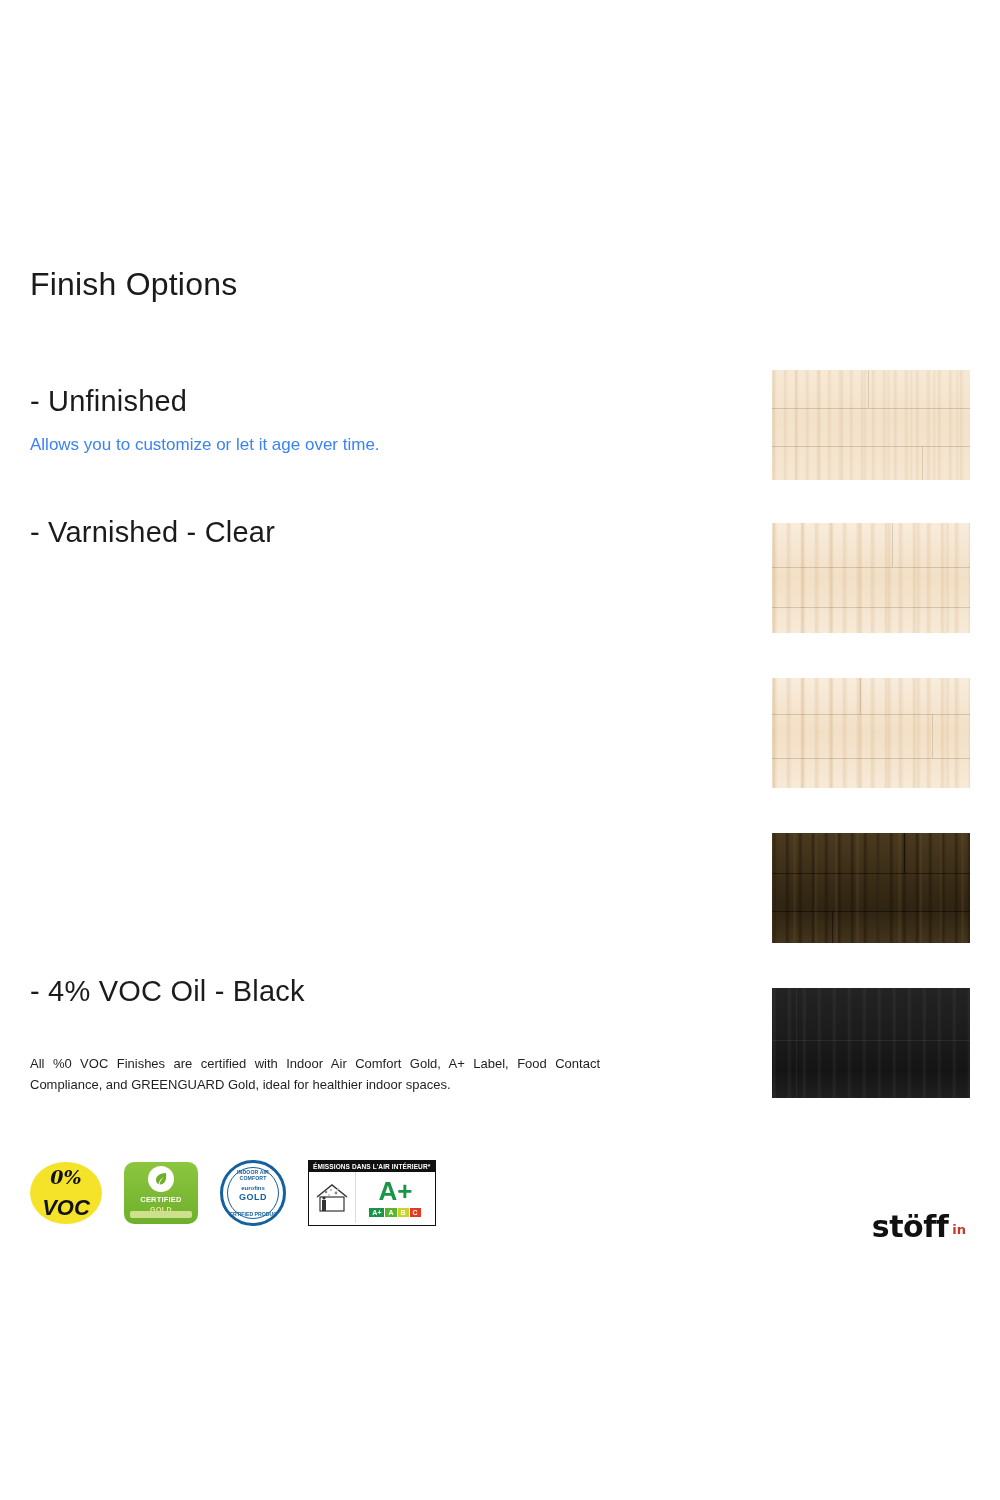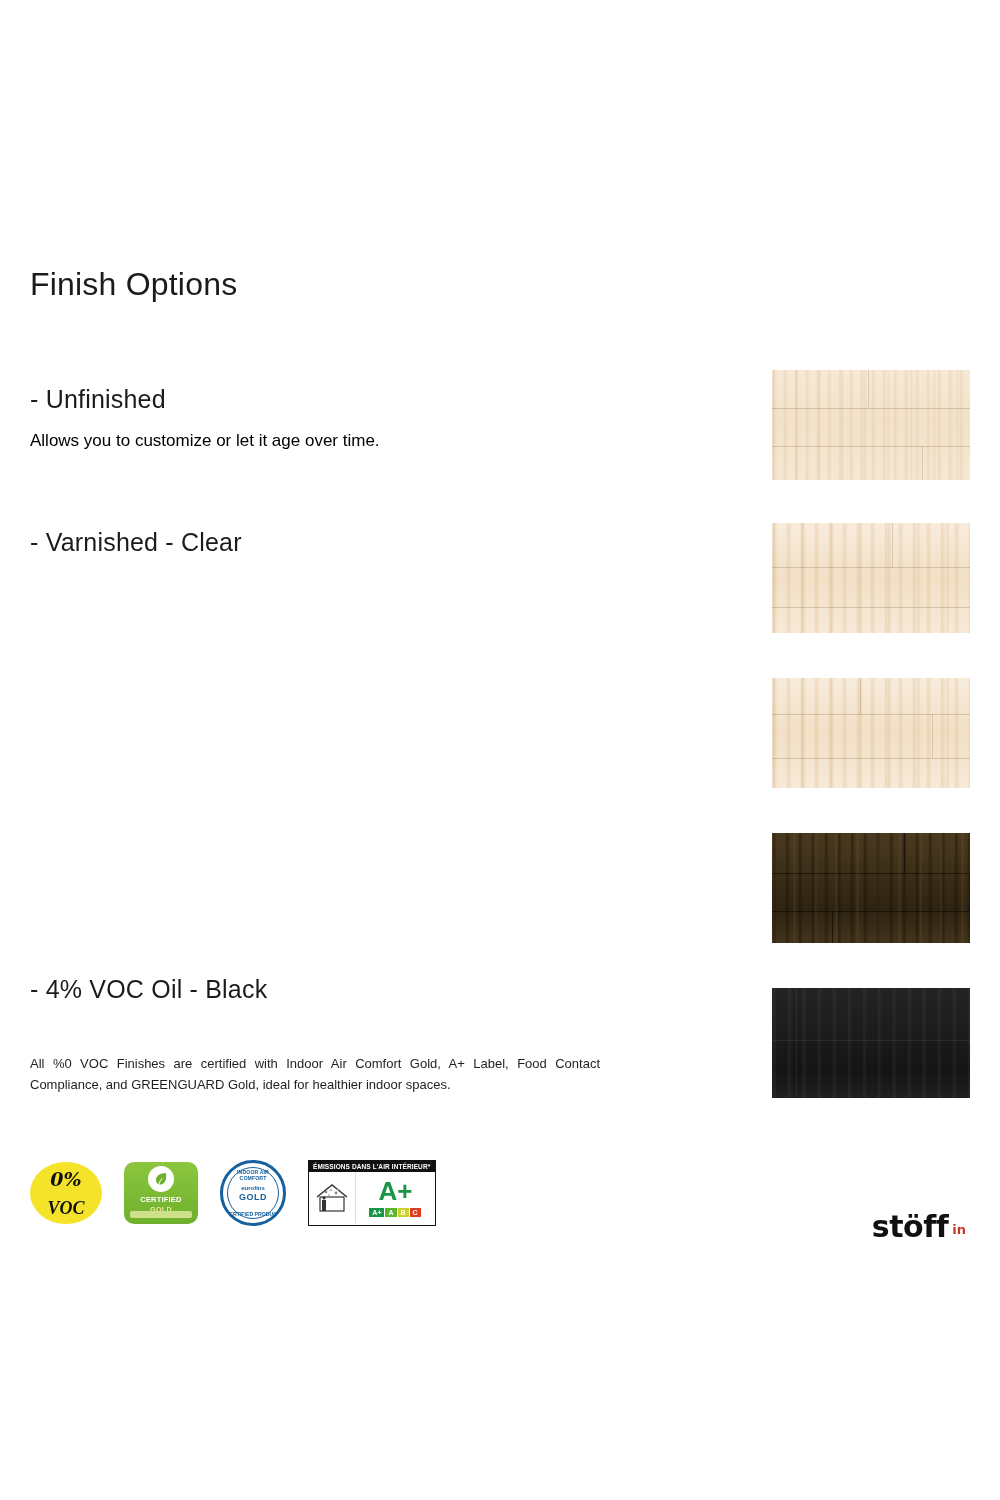--- a/index.html
+++ b/index.html
@@ -33,43 +33,43 @@
     line-height: 1;
   }
 
   
   .option {
     position: absolute;
     left: 30px;
     width: 600px;
   }
   .option-title {
-    font-size: 25px;
+    font-size: 29px;
     font-weight: 400;
     color: #1b1b1b;
     letter-spacing: 0.2px;
     line-height: 1.15;
     white-space: nowrap;
   }
   .option-desc {
     margin-top: 14px;
     font-size: 17px;
     line-height: 1.55;
-    color: #000000;
+    color: #3b82f6;
     text-align: justify;
     text-justify: inter-word;
     width: 570px;
   }
   .option-desc.narrow {
     width: 470px;
     text-align: left;
   }
 
   #opt-0 { top: 385px; }
-  #opt-1 { top: 528px; }
+  #opt-1 { top: 516px; }
   #opt-2 { top: 730px; }
   #opt-3 { top: 852px; }
   #opt-4 { top: 975px; }
 
   
   .swatch {
     position: absolute;
     left: 772px;
     width: 198px;
     height: 110px;
@@ -192,24 +192,24 @@
     line-height: 1;
   }
   .badge-voc .v1 {
     font-family: "DejaVu Serif", serif;
     font-style: italic;
     font-weight: bold;
     font-size: 19px;
     color: #111;
   }
   .badge-voc .v2 {
-    font-family: Liberation Serif, serif;
+    font-family: Liberation Sans, sans-serif;
     font-style: italic;
     font-weight: bold;
-    font-size: 18px;
+    font-size: 22px;
     color: #111;
     margin-top: 10px;
   }
 
   
   .badge-gg {
     width: 74px;
     height: 62px;
     border-radius: 10px;
     background: linear-gradient(180deg,#8dc63f 0%, #6eb02c 100%);

